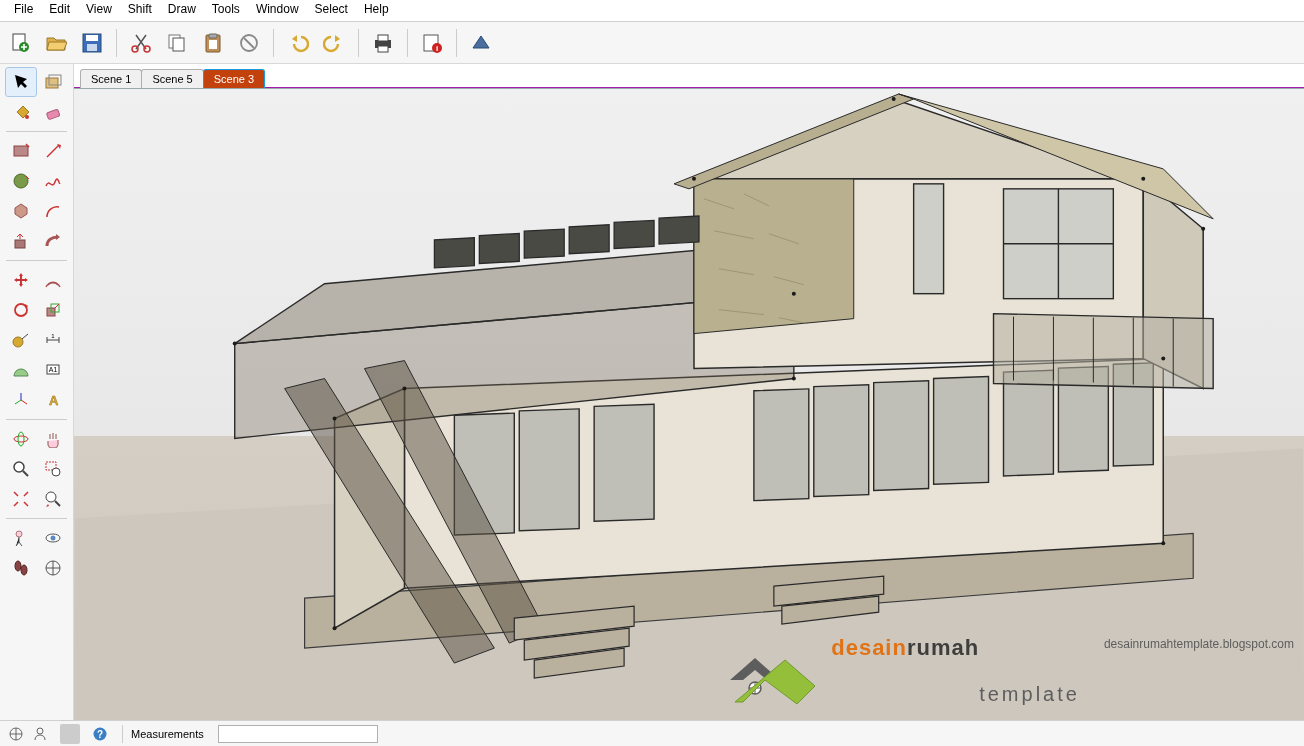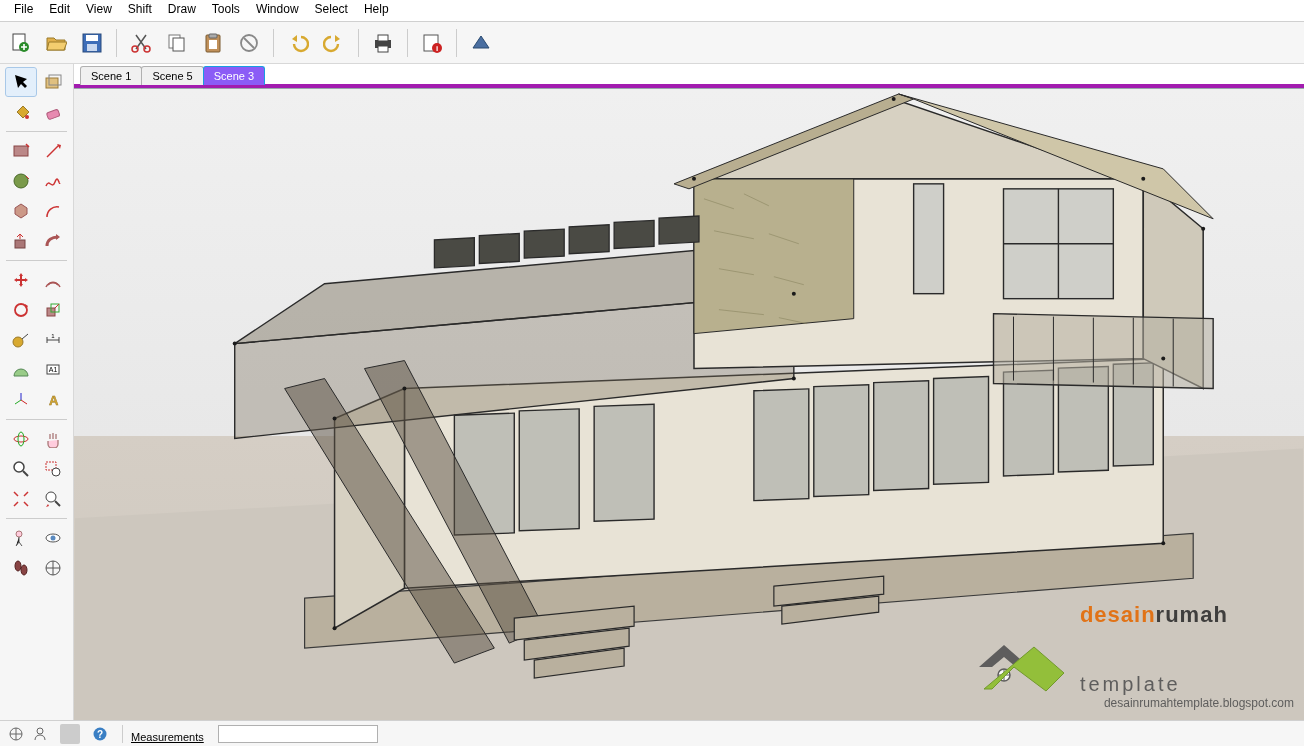--- a/index.html
+++ b/index.html
@@ -12,41 +12,41 @@
 .tbtn { width: 32px; height: 32px; display: flex; align-items: center; justify-content: center; border-radius: 2px; }
 .tsep { width: 1px; height: 28px; background: #ccc; margin: 0 4px; }
 
 .workspace { display: flex; height: 656px; }
 .tool-palette { width: 74px; background: #f6f6f6; border-right: 1px solid #d8d8d8; display: flex; flex-direction: column; padding: 4px 2px; gap: 2px; }
 .tool-row { display: flex; gap: 2px; justify-content: center; }
 .tool-row .tbtn { width: 30px; height: 28px; }
 .tool-sep { height: 1px; background: #ccc; margin: 3px 4px; }
 
 .view-area { flex: 1; display: flex; flex-direction: column; position: relative; }
-.scene-tabs { display: flex; height: 24px; align-items: flex-end; padding-left: 6px; background: #fff; border-bottom: 4px solid #a21caf; }
+.scene-tabs { display: flex; height: 24px; align-items: flex-end; padding-left: 6px; background: #fff; border-bottom: 1px solid #a21caf; }
 .scene-tab { padding: 3px 10px; font-size: 11px; border: 1px solid #b0b0b0; border-bottom: none; margin-right: -1px; background: #f0f0f0; cursor: default; border-radius: 3px 3px 0 0; position: relative; top: 1px; }
-.scene-tab.active { background: #8b5cf6; color: #fff; border-color: #189de0; }
+.scene-tab.active { background: #c2410c; color: #fff; border-color: #189de0; }
 
 .viewport { flex: 1; position: relative; background: linear-gradient(#f0f0f0 0%, #e8e8e8 55%, #d5cec5 55%, #cdc7be 100%); overflow: hidden; border-top: 1px solid #9aa; }
 .viewport svg { width: 100%; height: 100%; display: block; }
 
 .watermark { position: absolute; right: 10px; bottom: 10px; display: flex; align-items: center; gap: 6px; opacity: 0.92; }
 .watermark .logo { width: 130px; height: 80px; }
-.watermark .txt { display: flex; flex-direction: column; line-height: 1.05; }
+.watermark .txt { display: flex; flex-direction: row; line-height: 1.05; }
 .watermark .line1 { font-size: 22px; font-weight: 600; letter-spacing: 1px; }
 .watermark .line1 .a { color: #e36c09; }
 .watermark .line1 .b { color: #333; }
 .watermark .line2 { font-size: 20px; color: #555; letter-spacing: 3px; margin-top: 48px; }
 .watermark .url { font-size: 12px; color: #555; margin-top: 2px; margin-left: 24px; }
 
 .statusbar { display: flex; align-items: center; height: 26px; border-top: 1px solid #d0d0d0; background: #f6f6f6; font-size: 11px; }
 .statusbar .sicons { display: flex; gap: 4px; padding: 0 6px; }
 .statusbar .sicons .sicon { width: 20px; height: 20px; display:flex; align-items:center; justify-content:center; border: 1px solid transparent; border-radius: 2px; }
 .statusbar .hint { flex: 1; padding-left: 10px; color: #333; }
-.statusbar .meas { display: flex; align-items: flex-end; gap: 12px; padding-right: 6px; text-decoration: underline; }
+.statusbar .meas { display: flex; align-items: center; gap: 12px; padding-right: 6px; }
 .statusbar .meas .label { padding: 0 2px; }
 .statusbar .meas input { width: 160px; height: 18px; border: 1px solid #b0b0b0; background: #fff; font-size: 11px; padding: 1px 4px; }
 .statusbar .divider { width: 1px; height: 18px; background: #ccc; margin: 0 6px; }
 </style>
 </head>
 <body>
 
 <div class="menubar">
   <div class="item">File</div>
   <div class="item">Edit</div>

